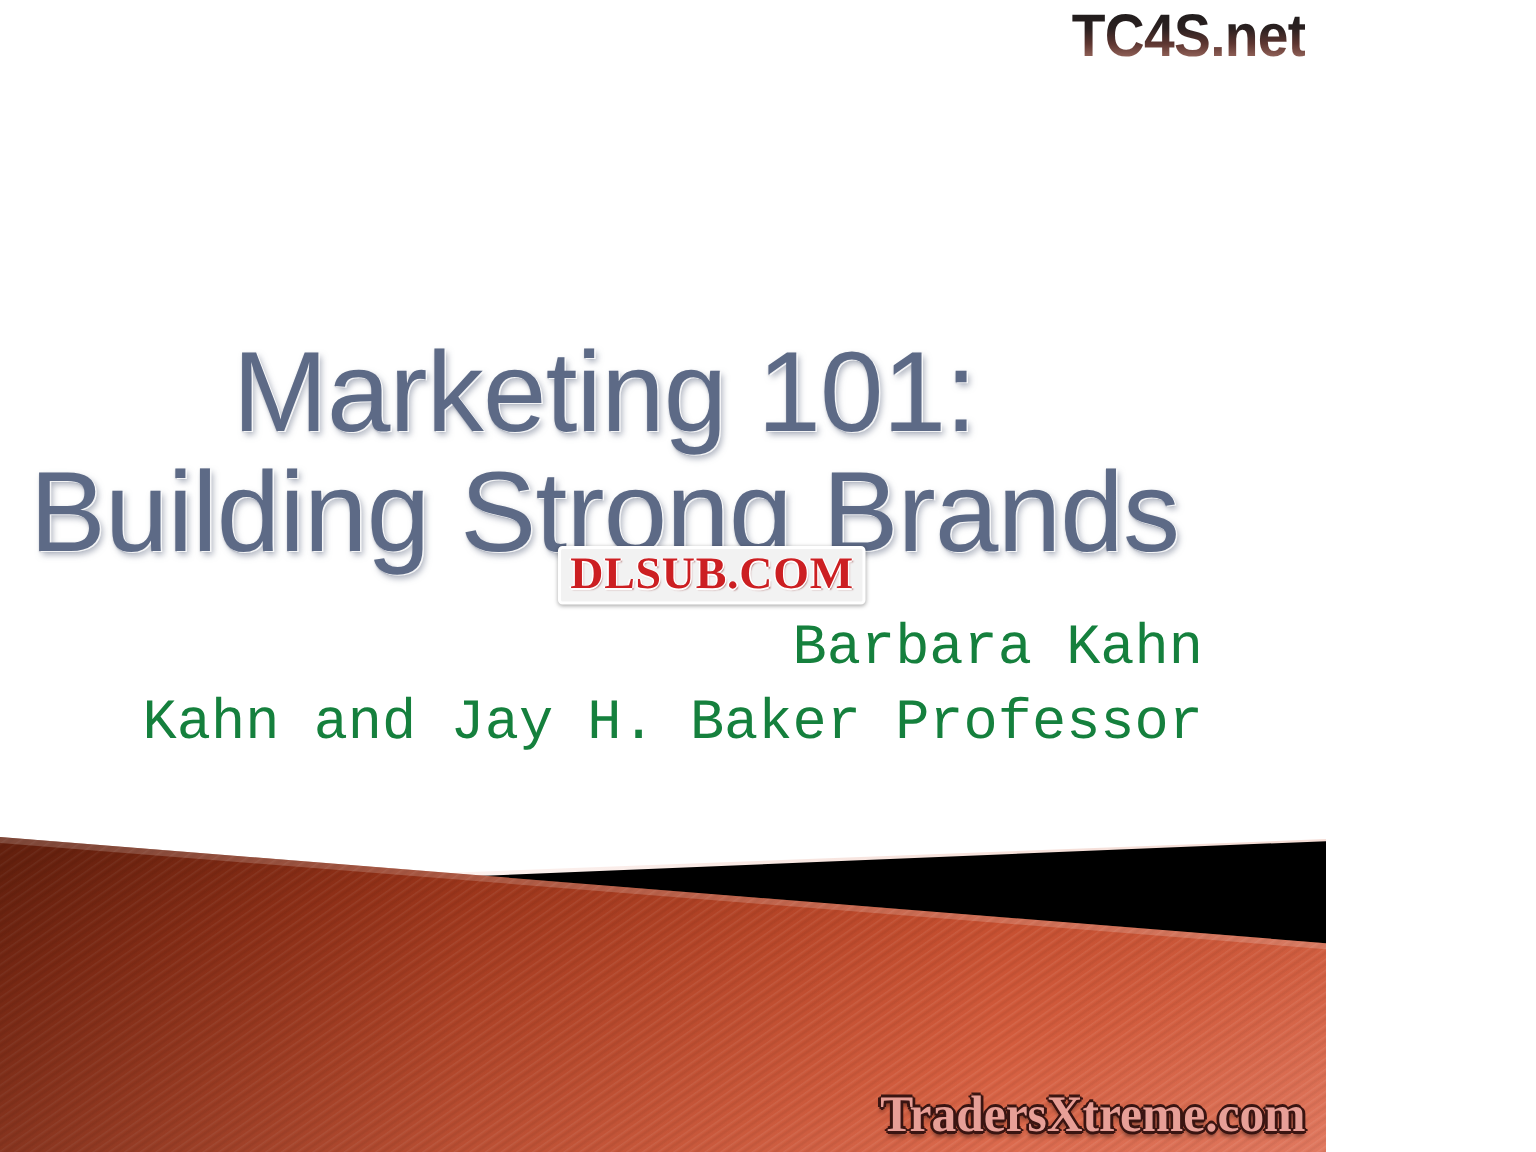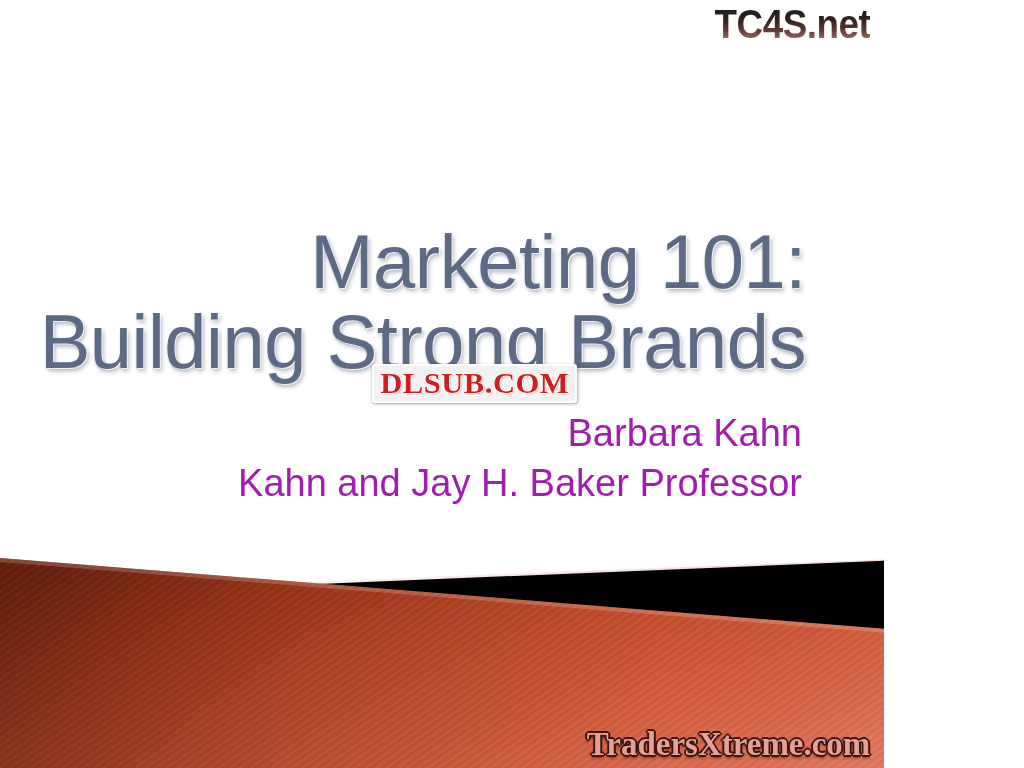--- a/index.html
+++ b/index.html
@@ -45,21 +45,21 @@
     white-space: nowrap;
     user-select: none;
   }
 
   
   #title-block {
     position: absolute;
     left: 0;
     right: 78px;
     top: 222px;
-    text-align: right;
+    text-align: center;
   }
   .title-line {
     font-family: "Liberation Sans", sans-serif;
     font-weight: normal;
     font-size: 76px;
     line-height: 80px;
     color: #5d6a86;
     letter-spacing: -0.5px;
     white-space: nowrap;
     text-shadow:
@@ -70,25 +70,25 @@
 
   
   #subtitle-block {
     position: absolute;
     left: 0;
     right: 82px;
     top: 408px;
     text-align: right;
   }
   .subtitle-line {
-    font-family: Liberation Sans, sans-serif;
+    font-family: Liberation Mono, monospace;
     font-weight: normal;
     font-size: 38px;
     line-height: 50px;
-    color: #a21caf;
+    color: #15803d;
     white-space: nowrap;
   }
 
   
   #dlsub-watermark {
     position: absolute;
     left: 372px;
     top: 364px;
     padding: 1px 6px 2px 6px;
     background: #f2f2f2;

